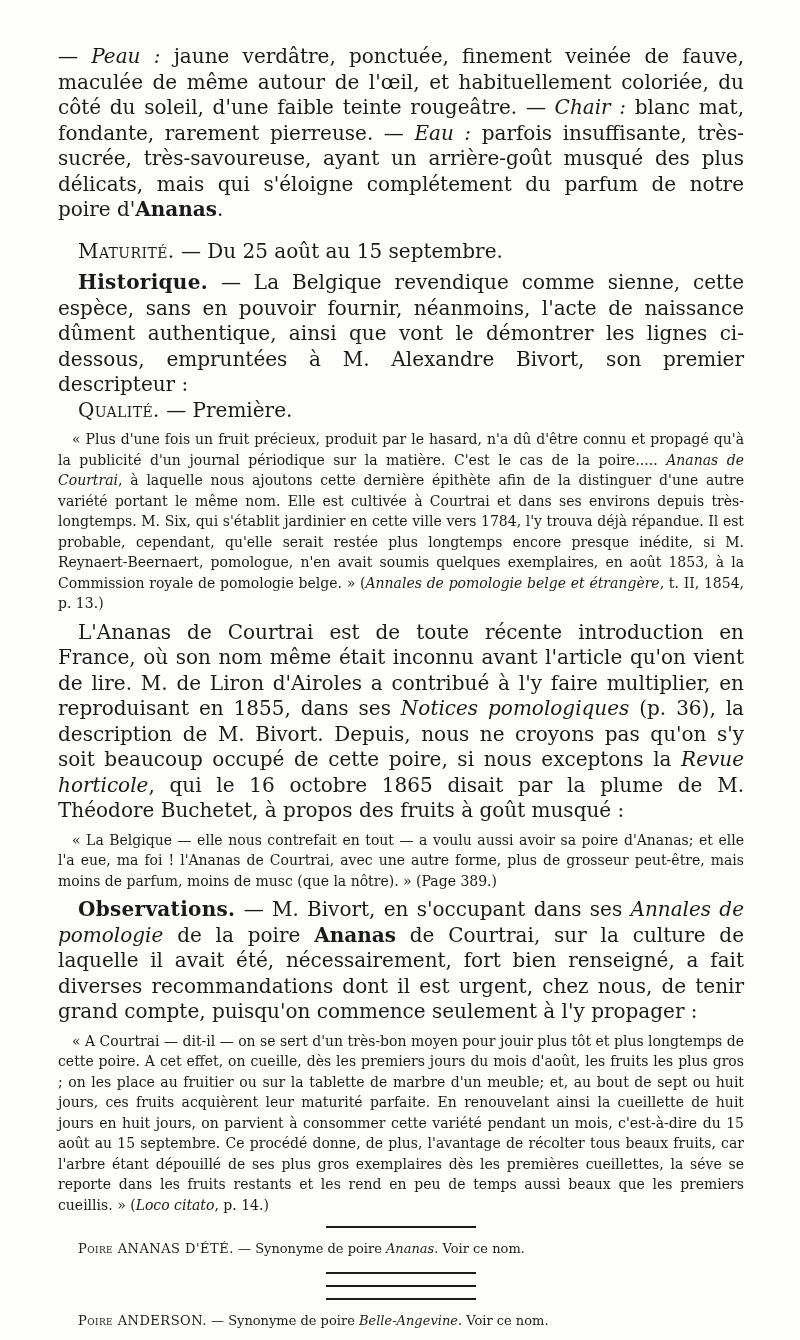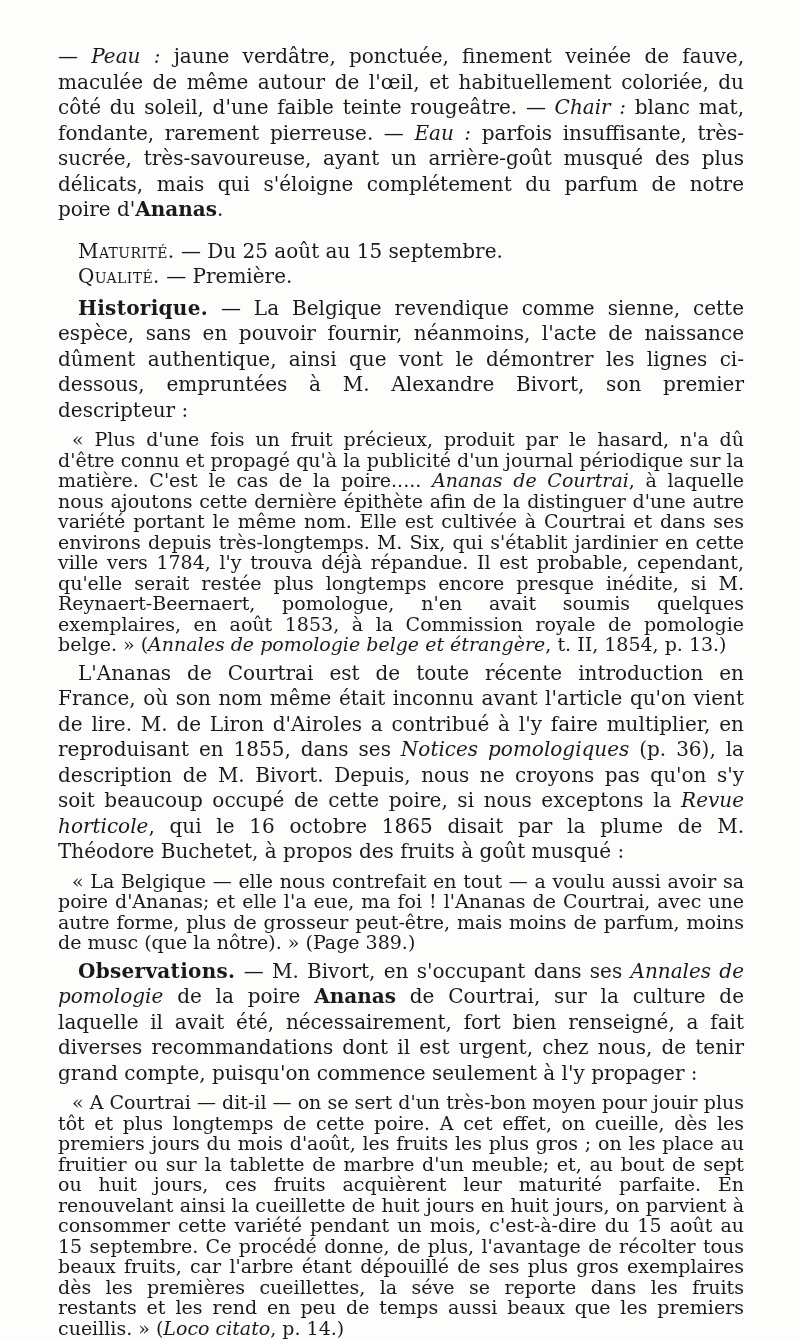--- a/index.html
+++ b/index.html
@@ -44,21 +44,21 @@
   
   p {
     margin: 0;
     text-align: justify;
   }
   .main {
     font-size: 20px;
     line-height: 25.5px;
   }
   .smallprint {
-    font-size: 19px;
+    font-size: 14px;
     line-height: 20.5px;
     text-indent: 14px;
   }
   .indent { text-indent: 20px; }
   .noindent { text-indent: 0; }
   .mt4 { margin-top: 16px; }
   .mt6 { margin-top: 6px; }
   .it { font-style: italic; }
   .b  { font-weight: bold; }
   .sc { font-variant: small-caps; letter-spacing: 0.4px; }
@@ -84,23 +84,23 @@
 </head>
 <body>
 
 <div class="page">
 
 
   <p class="main noindent"><span>— </span><span class="it">Peau :</span><span> jaune verdâtre, ponctuée, finement veinée de fauve, maculée de même autour de l'œil, et habituellement coloriée, du côté du soleil, d'une faible teinte rougeâtre. — </span><span class="it">Chair :</span><span> blanc mat, fondante, rarement pierreuse. — </span><span class="it">Eau :</span><span> parfois insuffisante, très-sucrée, très-savoureuse, ayant un arrière-goût musqué des plus délicats, mais qui s'éloigne complétement du parfum de notre poire d'</span><span class="b">Ananas</span><span>.</span></p>
 
   <p class="main indent mt4"><span class="sc">Maturité.</span><span> — Du 25 août au 15 septembre.</span></p>
 
+  <p class="main indent mt6"><span class="heading-run">Historique.</span><span> — La Belgique revendique comme sienne, cette espèce, sans en pouvoir fournir, néanmoins, l'acte de naissance dûment authentique, ainsi que vont le démontrer les lignes ci-dessous, empruntées à M. Alexandre Bivort, son premier descripteur :</span></p>
+
   <p class="main indent"><span class="sc">Qualité.</span><span> — Première.</span></p>
-
-  <p class="main indent mt6"><span class="heading-run">Historique.</span><span> — La Belgique revendique comme sienne, cette espèce, sans en pouvoir fournir, néanmoins, l'acte de naissance dûment authentique, ainsi que vont le démontrer les lignes ci-dessous, empruntées à M. Alexandre Bivort, son premier descripteur :</span></p>
 
   <p class="smallprint mt6"><span>« Plus d'une fois un fruit précieux, produit par le hasard, n'a dû d'être connu et propagé qu'à la publicité d'un journal périodique sur la matière. C'est le cas de la poire..... </span><span class="it">Ananas de Courtrai</span><span>, à laquelle nous ajoutons cette dernière épithète afin de la distinguer d'une autre variété portant le même nom. Elle est cultivée à Courtrai et dans ses environs depuis très-longtemps. M. Six, qui s'établit jardinier en cette ville vers 1784, l'y trouva déjà répandue. Il est probable, cependant, qu'elle serait restée plus longtemps encore presque inédite, si M. Reynaert-Beernaert, pomologue, n'en avait soumis quelques exemplaires, en août 1853, à la Commission royale de pomologie belge. » (</span><span class="it">Annales de pomologie belge et étrangère</span><span>, t. II, 1854, p. 13.)</span></p>
 
   <p class="main indent mt6"><span>L'Ananas de Courtrai est de toute récente introduction en France, où son nom même était inconnu avant l'article qu'on vient de lire. M. de Liron d'Airoles a contribué à l'y faire multiplier, en reproduisant en 1855, dans ses </span><span class="it">Notices pomologiques</span><span> (p. 36), la description de M. Bivort. Depuis, nous ne croyons pas qu'on s'y soit beaucoup occupé de cette poire, si nous exceptons la </span><span class="it">Revue horticole</span><span>, qui le 16 octobre 1865 disait par la plume de M. Théodore Buchetet, à propos des fruits à goût musqué :</span></p>
 
   <p class="smallprint mt6"><span>« La Belgique — elle nous contrefait en tout — a voulu aussi avoir sa poire d'Ananas; et elle l'a eue, ma foi ! l'Ananas de Courtrai, avec une autre forme, plus de grosseur peut-être, mais moins de parfum, moins de musc (que la nôtre). » (Page 389.)</span></p>
 
   <p class="main indent mt6"><span class="heading-run">Observations.</span><span> — M. Bivort, en s'occupant dans ses </span><span class="it">Annales de pomologie</span><span> de la poire </span><span class="b">Ananas</span><span> de Courtrai, sur la culture de laquelle il avait été, nécessairement, fort bien renseigné, a fait diverses recommandations dont il est urgent, chez nous, de tenir grand compte, puisqu'on commence seulement à l'y propager :</span></p>
 
   <p class="smallprint mt6"><span>« A Courtrai — dit-il — on se sert d'un très-bon moyen pour jouir plus tôt et plus longtemps de cette poire. A cet effet, on cueille, dès les premiers jours du mois d'août, les fruits les plus gros ; on les place au fruitier ou sur la tablette de marbre d'un meuble; et, au bout de sept ou huit jours, ces fruits acquièrent leur maturité parfaite. En renouvelant ainsi la cueillette de huit jours en huit jours, on parvient à consommer cette variété pendant un mois, c'est-à-dire du 15 août au 15 septembre. Ce procédé donne, de plus, l'avantage de récolter tous beaux fruits, car l'arbre étant dépouillé de ses plus gros exemplaires dès les premières cueillettes, la séve se reporte dans les fruits restants et les rend en peu de temps aussi beaux que les premiers cueillis. » (</span><span class="it">Loco citato</span><span>, p. 14.)</span></p>

